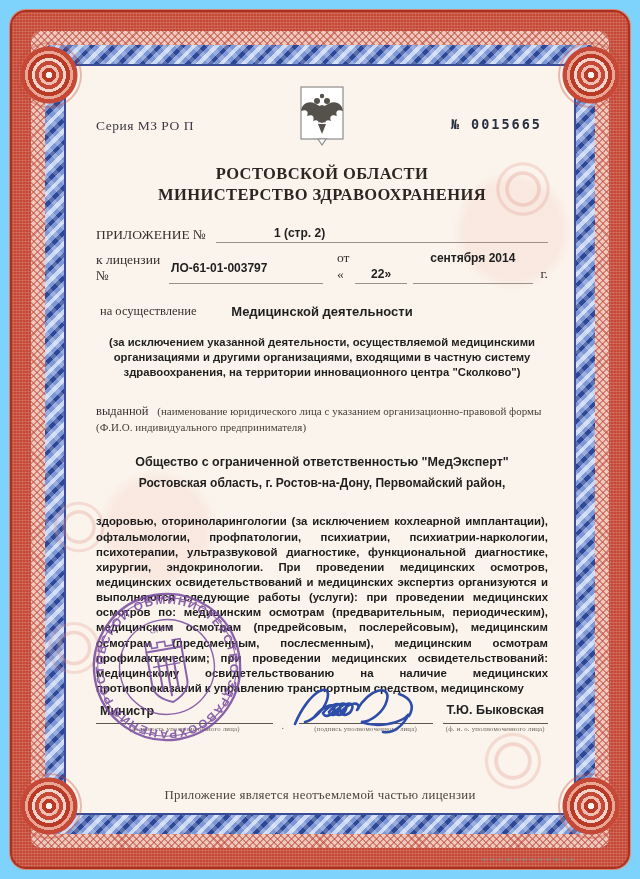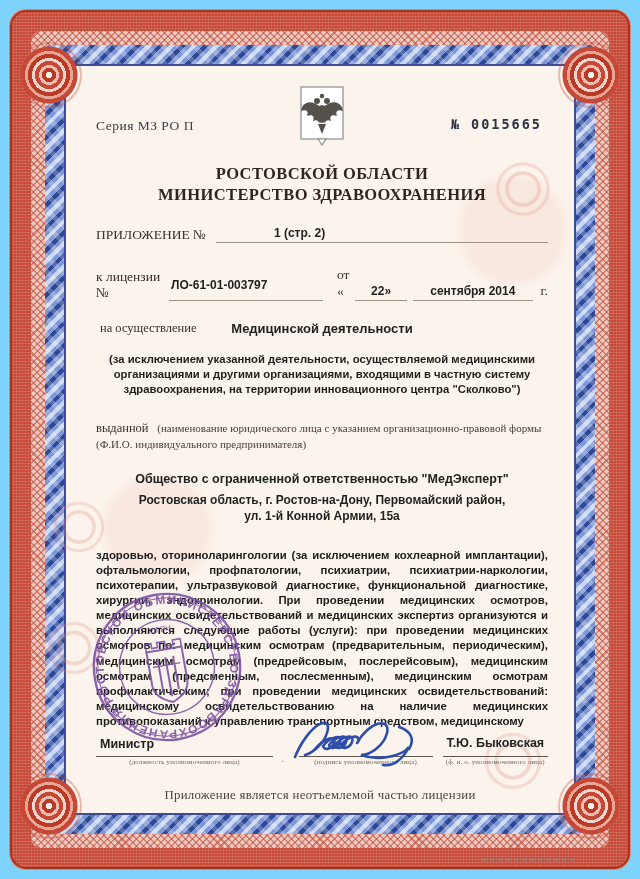--- a/index.html
+++ b/index.html
@@ -61,25 +61,25 @@
   .emblem{position:absolute;left:50%;top:-14px;transform:translateX(-50%);}
   .title{text-align:center;font-weight:bold;font-size:16.5px;line-height:1.25;
     color:#2e2521;letter-spacing:.4px;margin-top:2px;}
 
   .field-line{display:flex;align-items:flex-end;font-size:13.5px;}
   .u{border-bottom:1.2px solid #9a9288;}
   .bold-sans{font-family:"Liberation Sans",sans-serif;font-weight:bold;color:#1f1f1f;}
 
   .appendix-row{margin-top:22px;}
   .appendix-row .val{flex:1;margin-left:10px;padding-left:58px;font-size:12px;line-height:1.1;padding-bottom:2px;}
-  .license-row{margin-top:24px;}
+  .license-row{margin-top:7px;}
   .license-row .num{width:188px;margin-left:8px;font-size:12px;padding-bottom:8px;padding-left:2px;}
   .license-row .ot{margin-left:14px;padding-bottom:2px;}
   .license-row .day{width:64px;text-align:center;font-size:12px;padding-bottom:2px;}
-  .license-row .month{width:148px;text-align:center;font-size:12px;margin-left:6px;padding-bottom:2px;}
+  .license-row .month{width:148px;text-align:center;font-size:12px;margin-left:6px;padding-bottom:18px;}
   .license-row .g{margin-left:8px;padding-bottom:2px;}
 
   .activity{position:relative;margin-top:20px;}
   .activity .lbl{position:absolute;left:4px;top:0;font-size:12.5px;}
   .activity .name{text-align:center;font-size:13px;}
   .activity .note{text-align:center;font-size:11.3px;line-height:1.3;margin:16px auto 0;max-width:430px;}
 
   .issued{margin-top:24px;font-size:11px;line-height:1.35;color:#45403a;}
   .issued .lbl{font-size:12.5px;margin-right:6px;color:#35302c;}
   .company{text-align:center;font-size:12.5px;margin-top:20px;}
@@ -182,21 +182,20 @@
     </div>
 
     <p class="issued">
       <span class="lbl">выданной</span>
       <span>(наименование юридического лица с указанием организационно-правовой формы (Ф.И.О. индивидуального предпринимателя)</span>
     </p>
     <div class="company bold-sans">Общество с ограниченной ответственностью "МедЭксперт"</div>
 
     <div class="address bold-sans">
       <div>Ростовская область, г. Ростов-на-Дону, Первомайский район,</div>
-      <div>ул. 1-й Конной Армии, 15а</div>
     </div>
 
     <div class="works">здоровью, оториноларингологии (за исключением кохлеарной имплантации), офтальмологии, профпатологии, психиатрии, психиатрии-наркологии, психотерапии, ультразвуковой диагностике, функциональной диагностике, хирургии, эндокринологии. При проведении медицинских осмотров, медицинских освидетельствований и медицинских экспертиз организуются и выполняются следующие работы (услуги): при проведении медицинских осмотров по: медицинским осмотрам (предварительным, периодическим), медицинским осмотрам (предрейсовым, послерейсовым), медицинским осмотрам (предсменным, послесменным), медицинским осмотрам профилактическим; при проведении медицинских освидетельствований: медицинскому освидетельствованию на наличие медицинских противопоказаний к управлению транспортным средством, медицинскому</div>
 
     <div class="sig-row">
       <div class="sig-col col-post">
         <span class="post">Министр</span>
         <div class="line"></div>
         <div class="cap">(должность уполномоченного лица)</div>
       </div>

